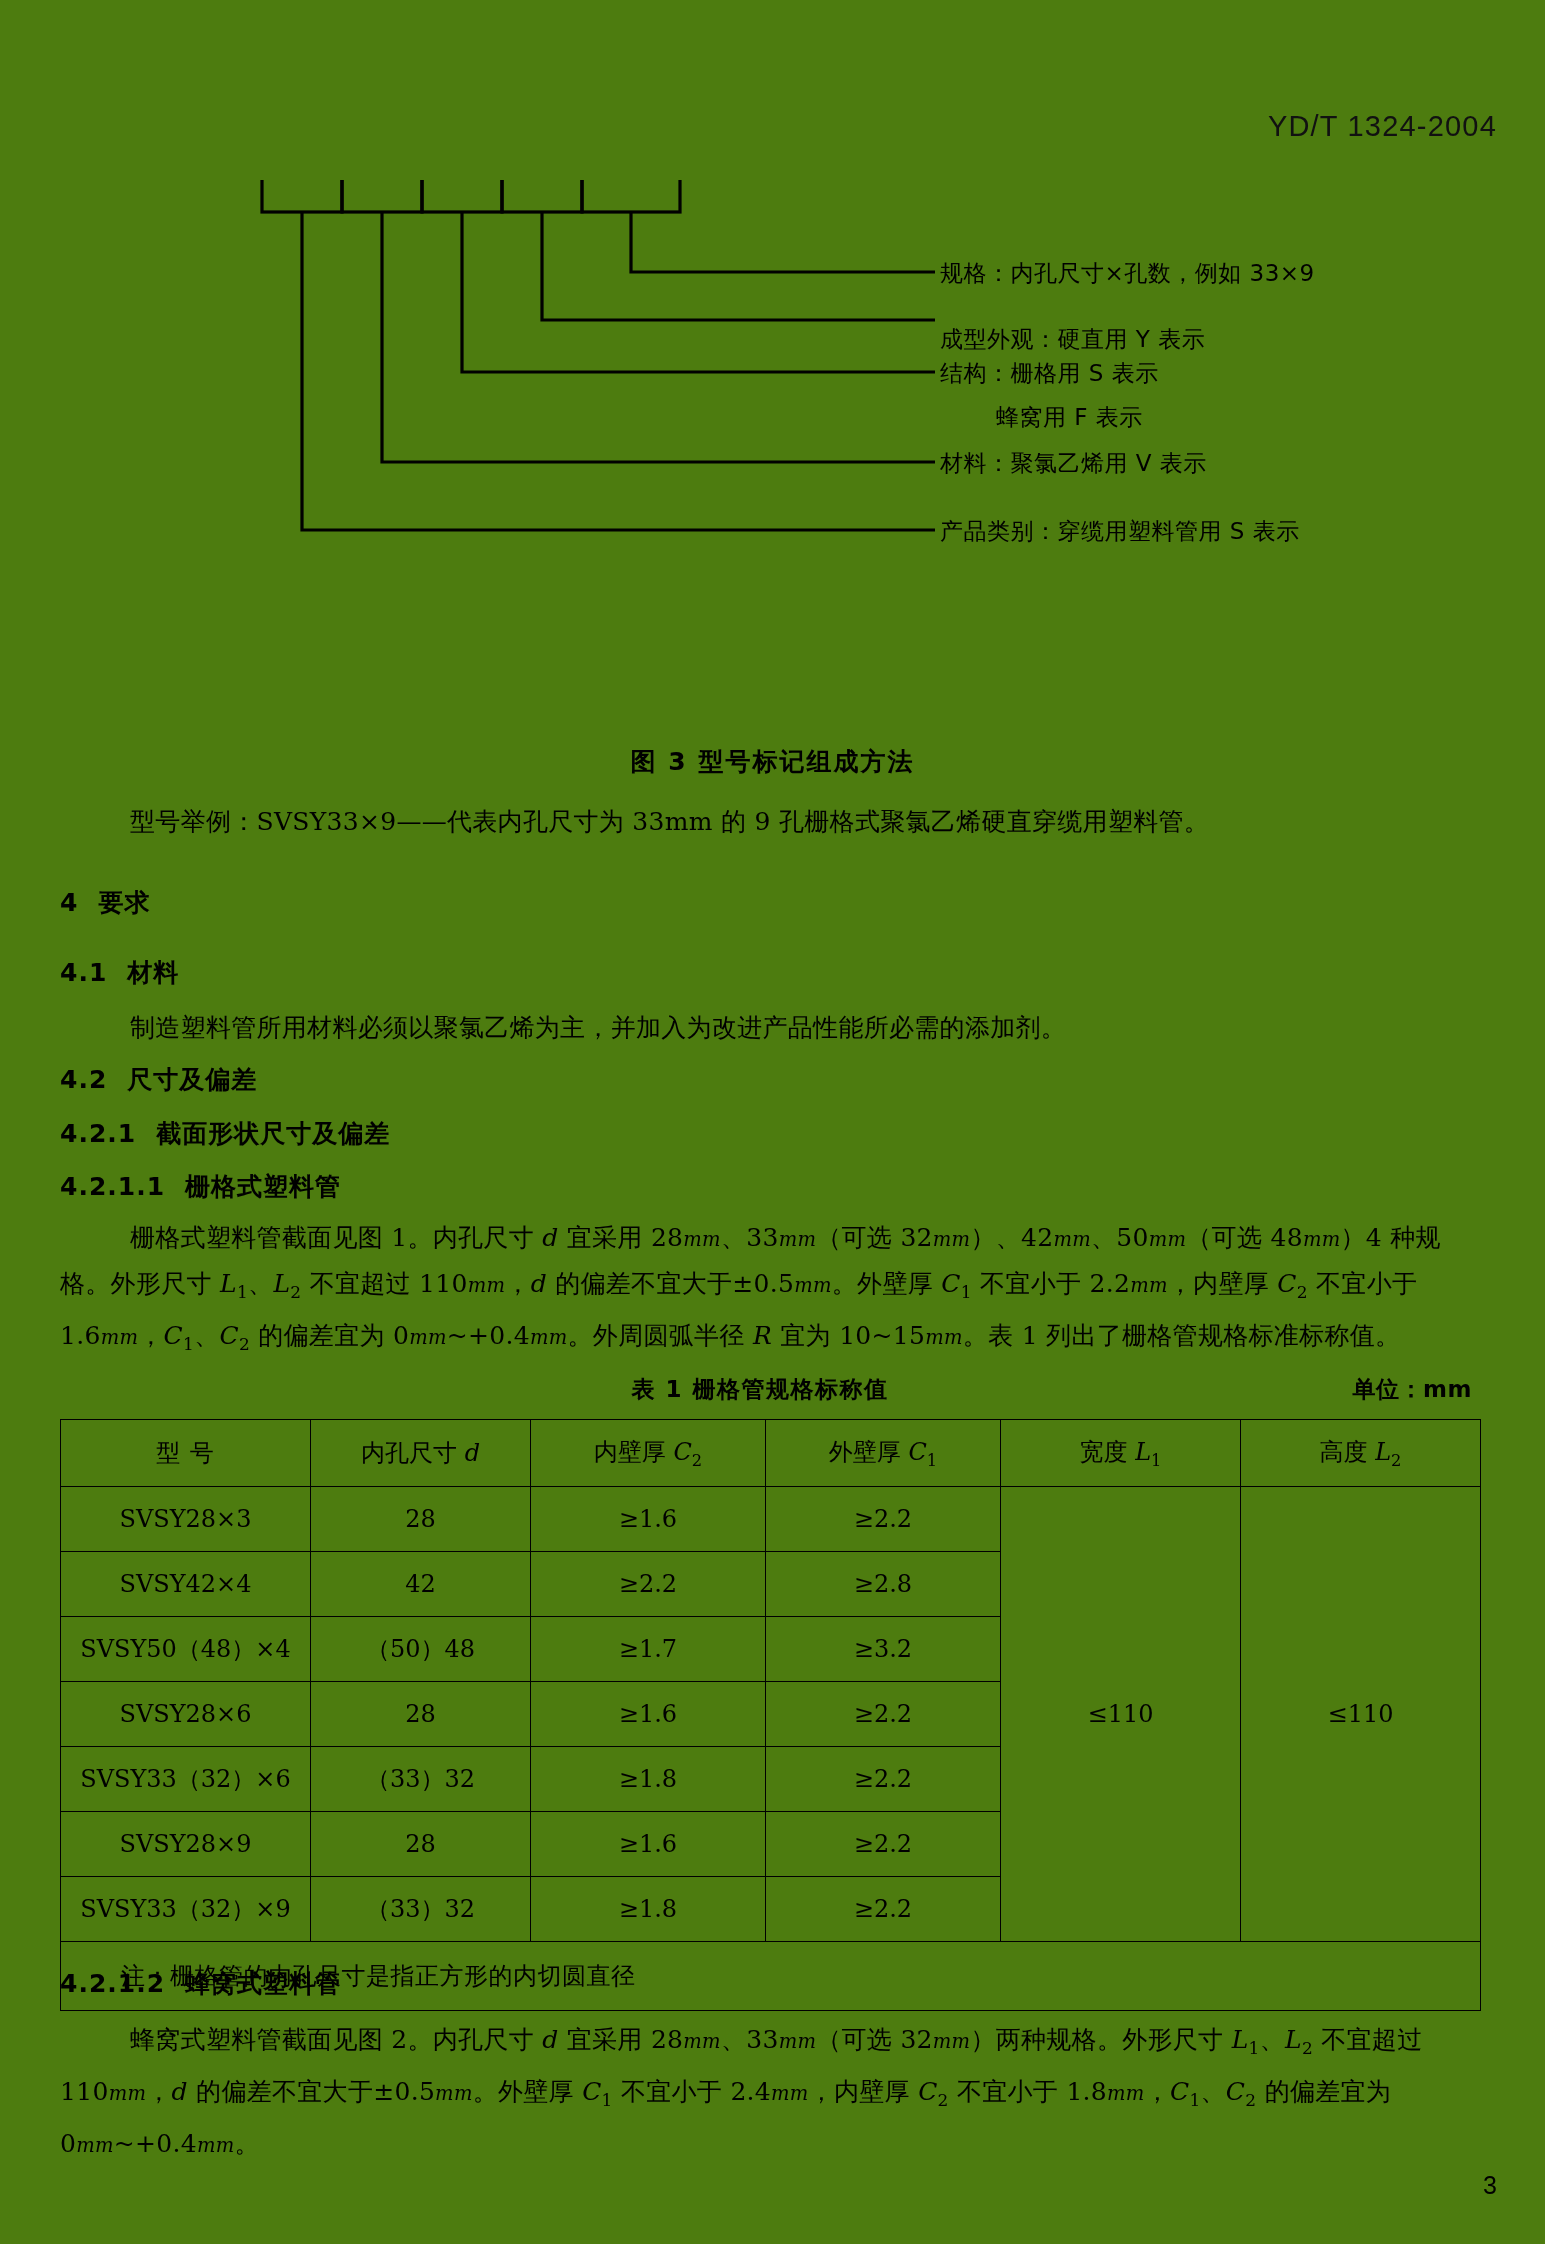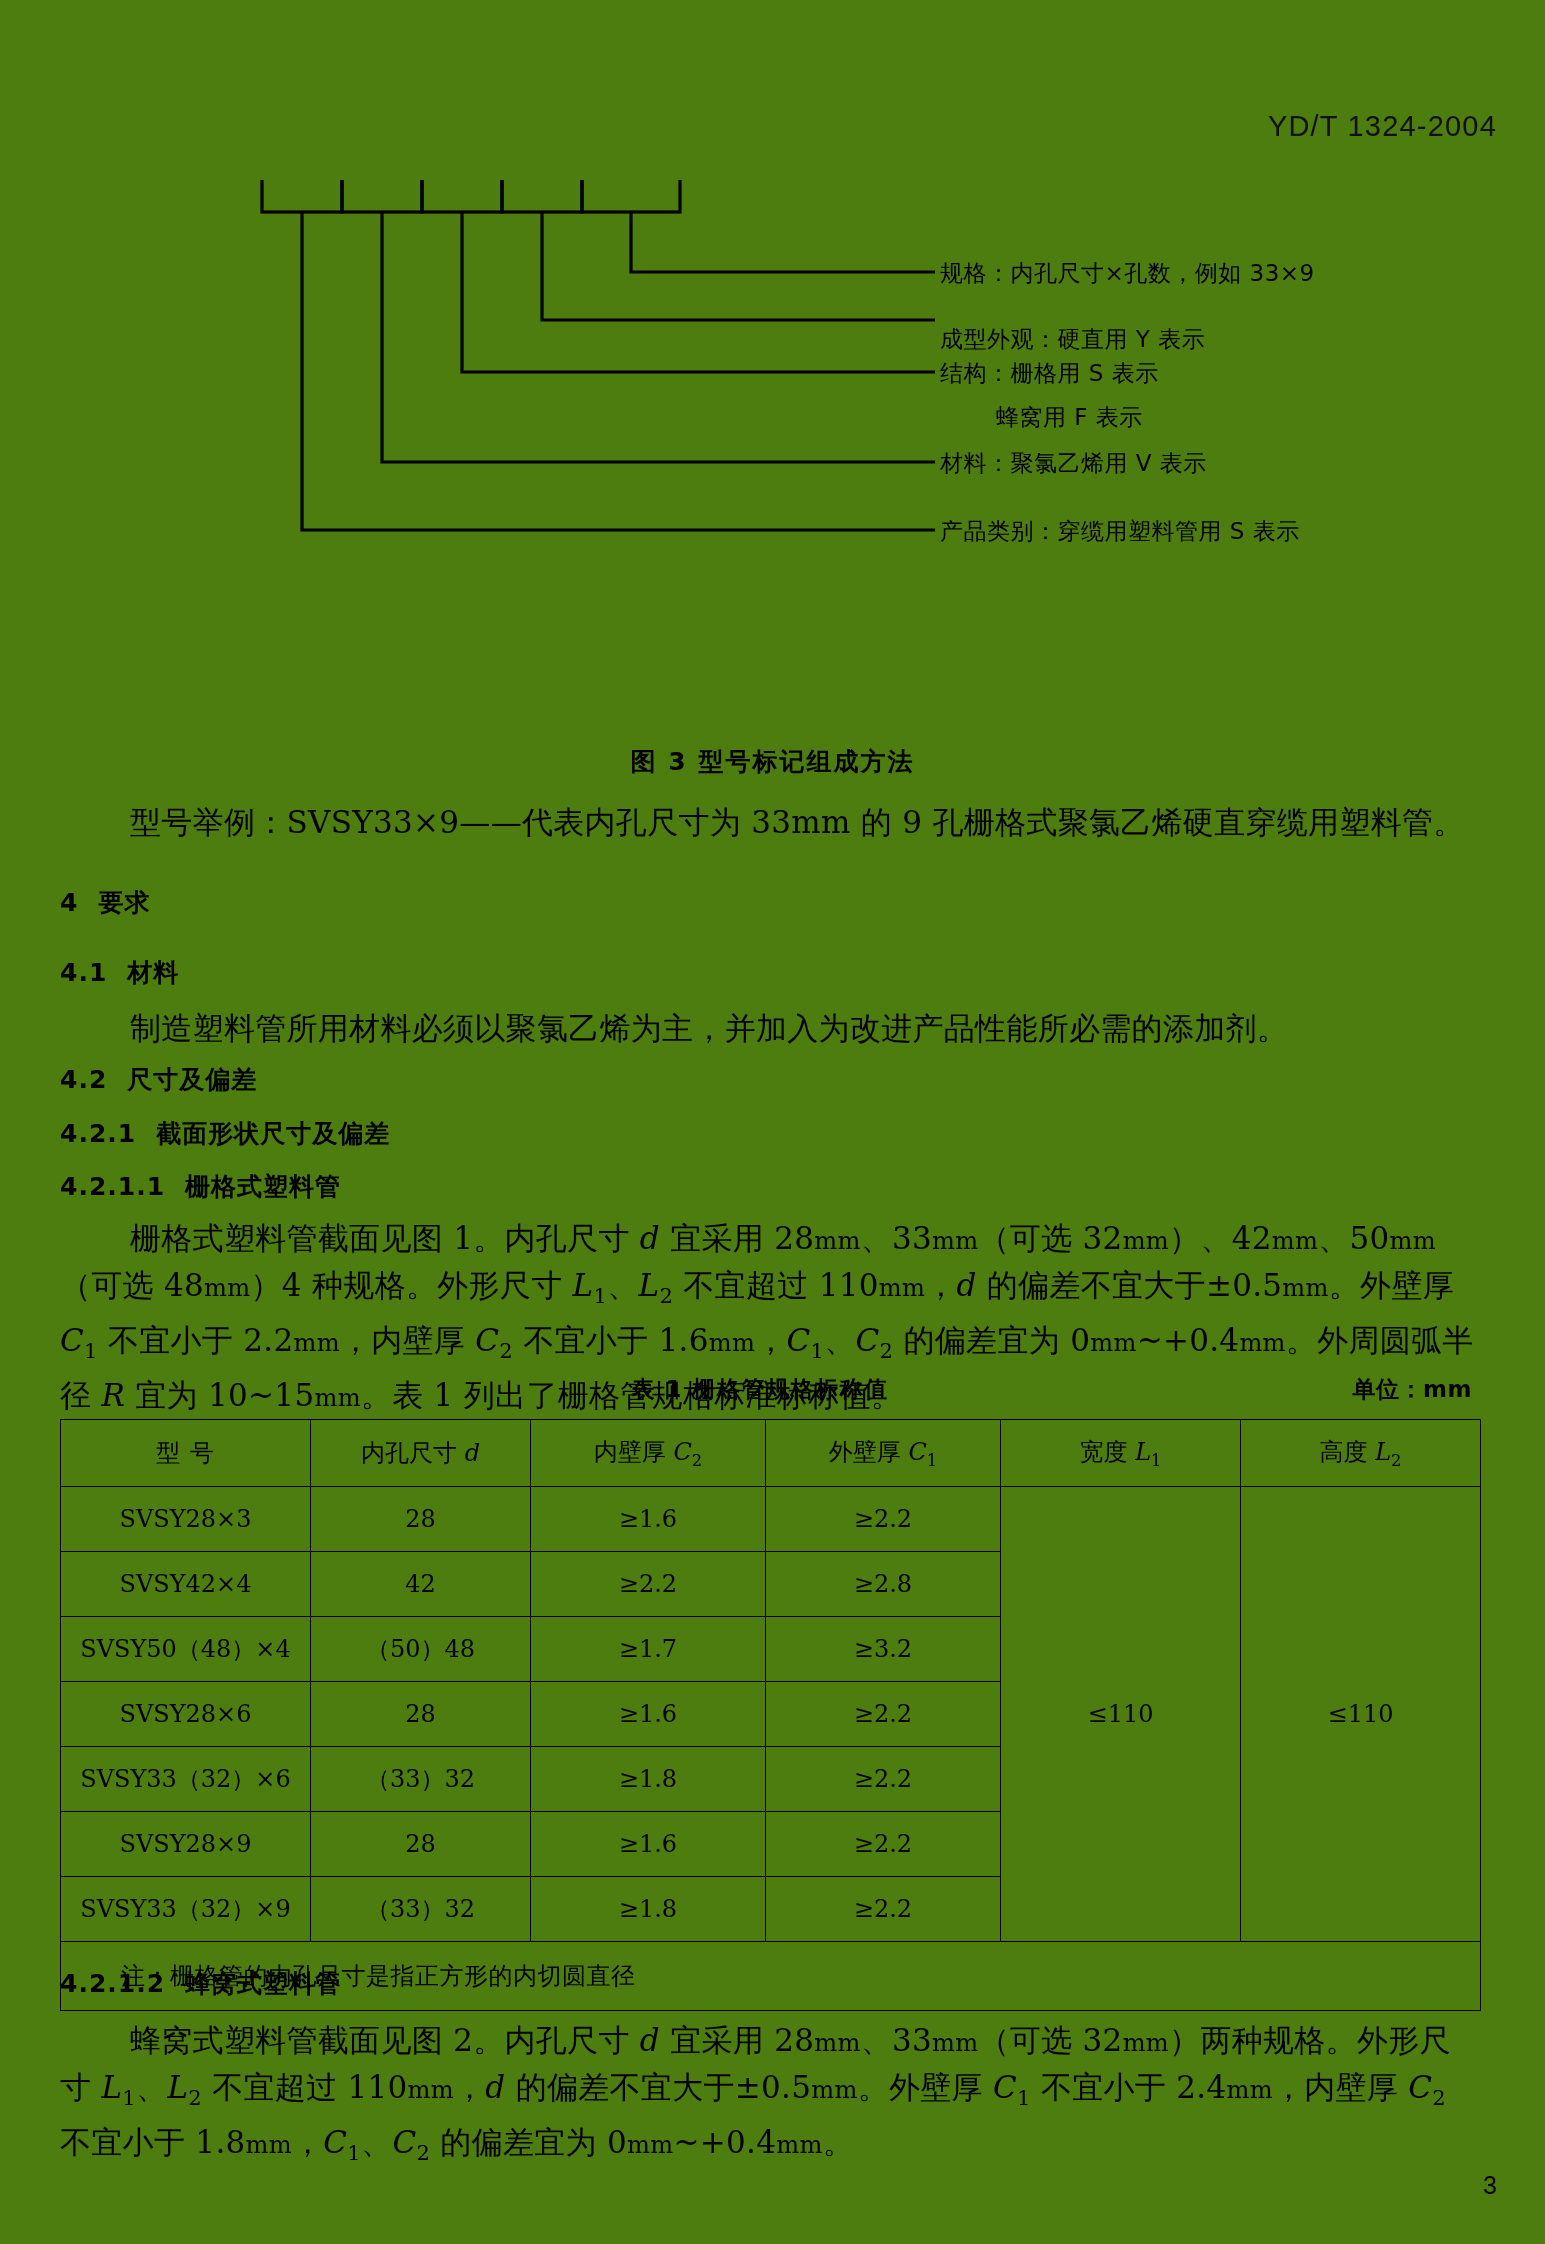--- a/index.html
+++ b/index.html
@@ -59,37 +59,37 @@
     text-align: center;
     font-family: "DejaVu Sans", sans-serif;
     font-weight: bold;
     font-size: 25px;
     letter-spacing: 2px;
   }
   
   .para {
     position: absolute;
     font-family: "DejaVu Serif", serif;
-    font-size: 31px;
+    font-size: 25px;
     line-height: 44px;
     letter-spacing: 0.3px;
     color: #000;
   }
   .heading {
     position: absolute;
     font-family: "DejaVu Sans", sans-serif;
     font-weight: bold;
     font-size: 25px;
     letter-spacing: 1px;
     color: #000;
   }
   .heading .num { margin-right: 20px; }
   .ital { font-family: "DejaVu Serif", serif; font-style: italic; }
   sub { font-size: 0.68em; }
-  .sm { font-size: 0.78em; }
+  .sm { font-size: 0.78em; font-style: italic; }
   
   .table-cap {
     position: absolute;
     top: 1374px;
     left: 0;
     width: 1520px;
     font-family: "DejaVu Sans", sans-serif;
     font-weight: bold;
     font-size: 23px;
   }

